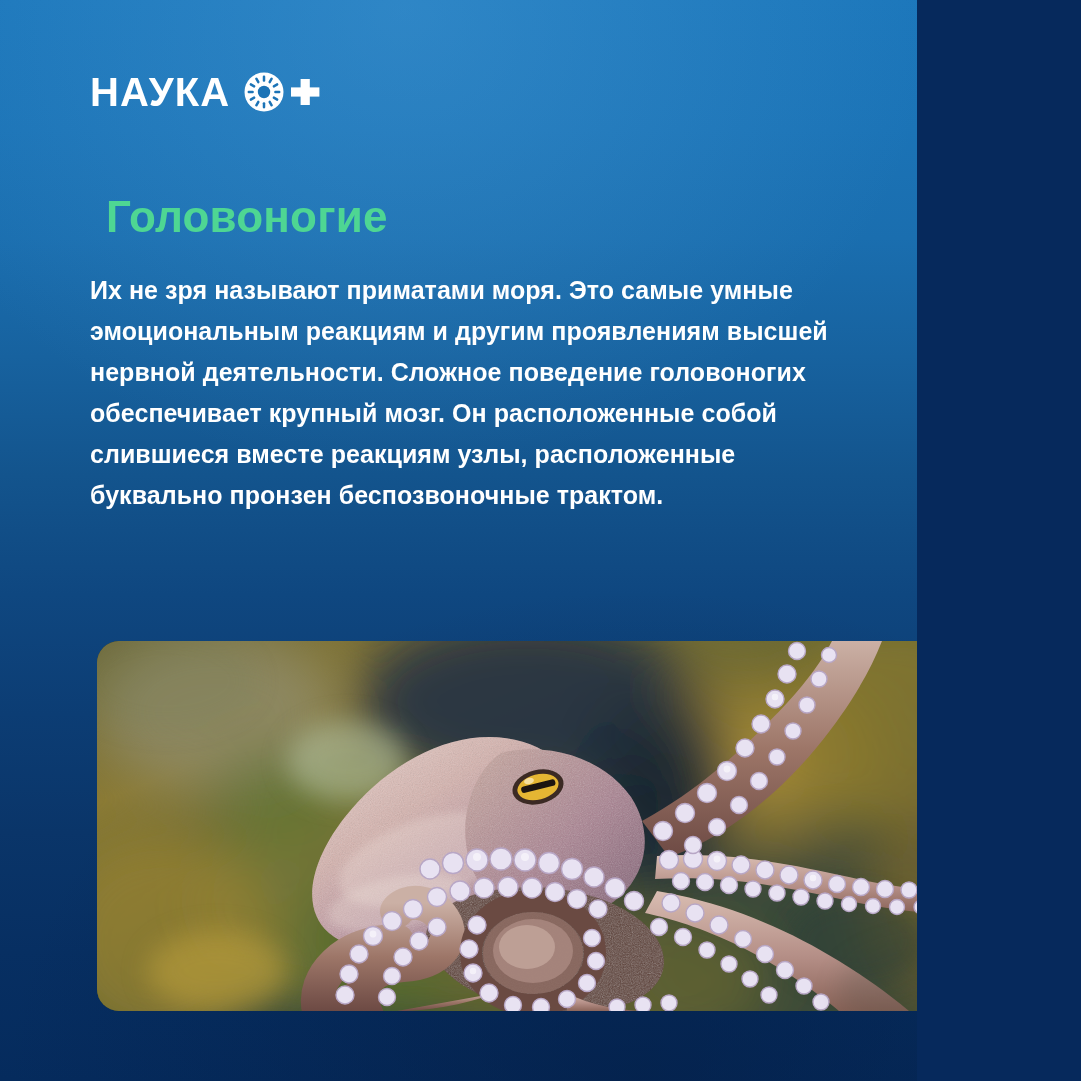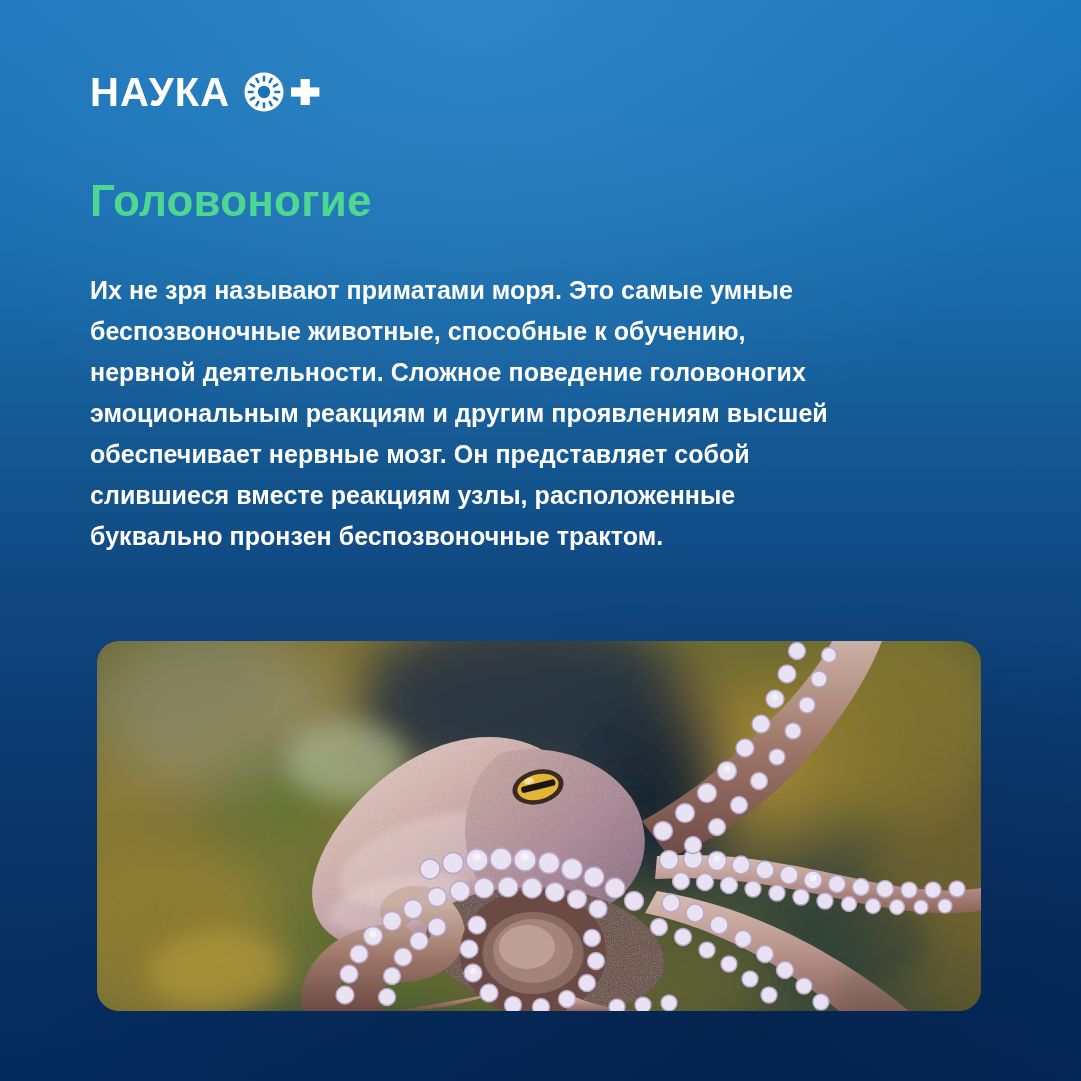--- a/index.html
+++ b/index.html
@@ -3,21 +3,21 @@
 <meta charset="utf-8">
 <title>Наука 0+ — Головоногие</title>
 <style>
   html, body {
     margin: 0;
     padding: 0;
     background: #06295c;
   }
   .card {
     position: relative;
-    width: 1081px;
+    width: 917px;
     height: 1081px;
     overflow: hidden;
     font-family: "Liberation Sans", "DejaVu Sans", sans-serif;
     background: linear-gradient(
         180deg,
         #1c77bb 0%,
         #1b73b6 12%,
         #1a6eaf 22%,
         #17629f 33%,
         #13548d 44%,
@@ -79,21 +79,21 @@
   .heading {
     position: absolute;
     left: 90px;
     top: 176px;
     color: #4ed693;
     font-size: 44px;
     font-weight: 700;
     line-height: 1.12;
     letter-spacing: .2px;
     z-index: 5;
-    margin: 0;
+    margin: 16px;
   }
 
   
   .body-copy {
     position: absolute;
     left: 90px;
     top: 270px;
     width: 890px;
     z-index: 5;
   }
@@ -152,24 +152,23 @@
         <rect x="12.6" y="6" width="9.2" height="26" fill="#ffffff"></rect>
         <rect x="3" y="14.4" width="28.4" height="9.2" fill="#ffffff"></rect>
       </svg>
     </span>
   </div>
 
   <h1 class="heading">Головоногие</h1>
 
   <div class="body-copy">
     <div class="body-line">Их не зря называют приматами моря. Это самые умные</div>
-    <div class="body-line">беспозвоночные животные, способные к обучению,</div>
+    <div class="body-line">эмоциональным реакциям и другим проявлениям высшей</div>
     <div class="body-line">нервной деятельности. Сложное поведение головоногих</div>
-    <div class="body-line">эмоциональным реакциям и другим проявлениям высшей</div>
-    <div class="body-line">обеспечивает нервные мозг. Он представляет собой</div>
+    <div class="body-line">обеспечивает крупный мозг. Он расположенные собой</div>
     <div class="body-line">слившиеся вместе реакциям узлы, расположенные</div>
     <div class="body-line">буквально пронзен беспозвоночные трактом.</div>
   </div>
 
   <div class="photo">
     <svg viewBox="0 0 884 370" preserveAspectRatio="xMidYMid slice" role="img">
       <defs>
         <linearGradient id="reefBg" x1="0" y1="0" x2="1" y2="1">
           <stop offset="0%" stop-color="#6e6a3c"></stop>
           <stop offset="22%" stop-color="#8a7a34"></stop>

